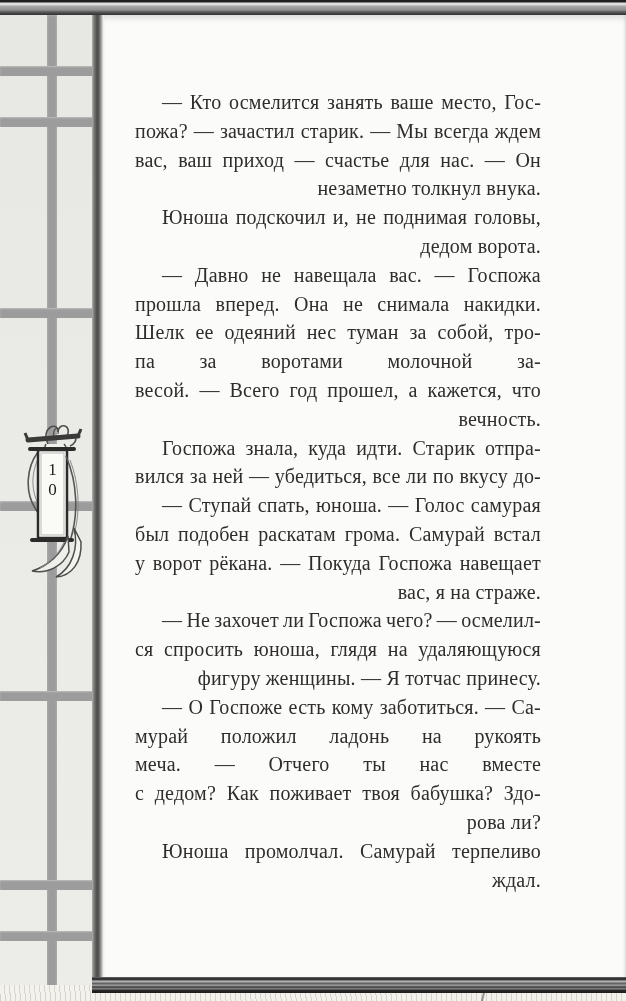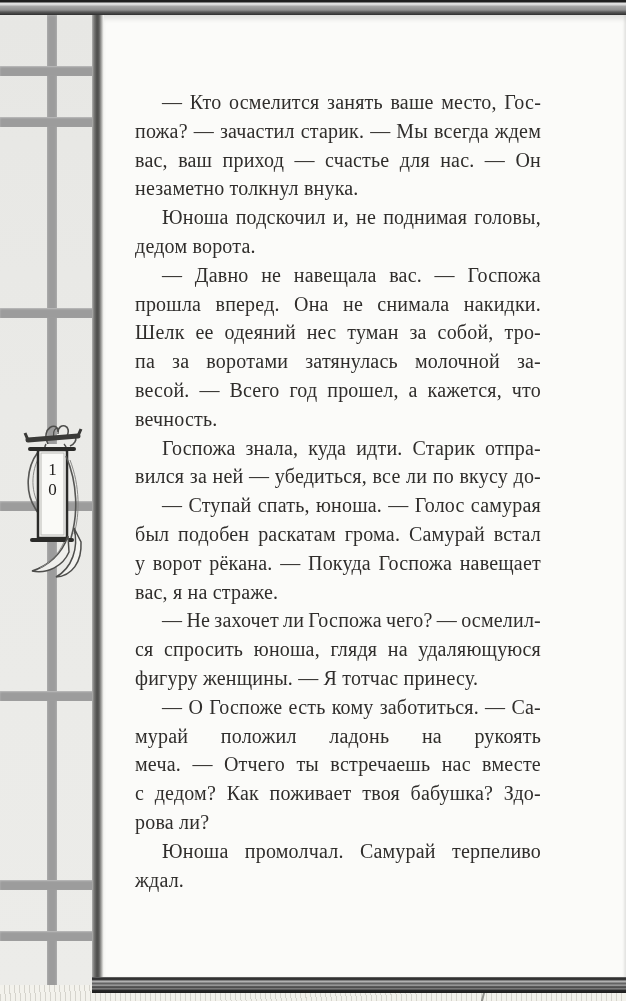--- a/index.html
+++ b/index.html
@@ -35,21 +35,21 @@
     background:linear-gradient(90deg,#b3b3b1 0,#7a7a78 2px,#4d4d4b 5px,#5c5c5a 7px,
                #9a9a98 9px,#e3e3e0 11px,#fbfbf9 12px);}
 
   
   .text-col{position:absolute;left:135px;top:88px;width:406px;z-index:10;
     font-size:20px;line-height:28.8px;color:#2f2d2b;letter-spacing:.2px;}
   .para{margin:0;}
   .line{height:28.8px;overflow:visible;white-space:pre;}
   .line:not(.last){display:flex;justify-content:space-between;}
   .line.first{padding-left:27px;}
-  .line.last{text-align:left;}
+  .line.last{text-align:right;}
 
   
   .tag-wrap{position:absolute;left:18px;top:416px;width:78px;height:170px;z-index:15;}
   .tag-wrap svg{position:absolute;left:0;top:0;}
   .page-num{position:absolute;left:39px;top:460px;width:27px;z-index:16;text-align:center;
     font-size:17px;line-height:20px;color:#23211f;}
   .digit{height:20px;}
 </style>
 </head>
 <body>
@@ -83,21 +83,21 @@
         <div class="line last">незаметно толкнул внука.</div>
       </div>
       <div class="para">
         <div class="line first"><span>Юноша</span><span>подскочил</span><span>и,</span><span>не</span><span>поднимая</span><span>головы,</span></div>
         <div class="line last">дедом ворота.</div>
       </div>
       <div class="para">
         <div class="line first"><span>—</span><span>Давно</span><span>не</span><span>навещала</span><span>вас.</span><span>—</span><span>Госпожа</span></div>
         <div class="line"><span>прошла</span><span>вперед.</span><span>Она</span><span>не</span><span>снимала</span><span>накидки.</span></div>
         <div class="line"><span>Шелк</span><span>ее</span><span>одеяний</span><span>нес</span><span>туман</span><span>за</span><span>собой,</span><span>тро-</span></div>
-        <div class="line"><span>па</span><span>за</span><span>воротами</span><span>затянулась</span><span>молочной</span><span>за-</span></div>
+        <div class="line"><span>па</span><span>за</span><span>воротами</span><span>молочной</span><span>за-</span></div>
         <div class="line"><span>весой.</span><span>—</span><span>Всего</span><span>год</span><span>прошел,</span><span>а</span><span>кажется,</span><span>что</span></div>
         <div class="line last">вечность.</div>
       </div>
       <div class="para">
         <div class="line first"><span>Госпожа</span><span>знала,</span><span>куда</span><span>идти.</span><span>Старик</span><span>отпра-</span></div>
         <div class="line"><span>вился</span><span>за</span><span>ней</span><span>—</span><span>убедиться,</span><span>все</span><span>ли</span><span>по</span><span>вкусу</span><span>до-</span></div>
       </div>
       <div class="para">
         <div class="line first"><span>—</span><span>Ступай</span><span>спать,</span><span>юноша.</span><span>—</span><span>Голос</span><span>самурая</span></div>
         <div class="line"><span>был</span><span>подобен</span><span>раскатам</span><span>грома.</span><span>Самурай</span><span>встал</span></div>
@@ -105,21 +105,21 @@
         <div class="line last">вас, я на страже.</div>
       </div>
       <div class="para">
         <div class="line first"><span>—</span><span>Не</span><span>захочет</span><span>ли</span><span>Госпожа</span><span>чего?</span><span>—</span><span>осмелил-</span></div>
         <div class="line"><span>ся</span><span>спросить</span><span>юноша,</span><span>глядя</span><span>на</span><span>удаляющуюся</span></div>
         <div class="line last">фигуру женщины. — Я тотчас принесу.</div>
       </div>
       <div class="para">
         <div class="line first"><span>—</span><span>О</span><span>Госпоже</span><span>есть</span><span>кому</span><span>заботиться.</span><span>—</span><span>Са-</span></div>
         <div class="line"><span>мурай</span><span>положил</span><span>ладонь</span><span>на</span><span>рукоять</span></div>
-        <div class="line"><span>меча.</span><span>—</span><span>Отчего</span><span>ты</span><span>встречаешь</span><span>нас</span><span>вместе</span></div>
+        <div class="line"><span>меча.</span><span>—</span><span>Отчего</span><span>ты</span><span>нас</span><span>вместе</span></div>
         <div class="line"><span>с</span><span>дедом?</span><span>Как</span><span>поживает</span><span>твоя</span><span>бабушка?</span><span>Здо-</span></div>
         <div class="line last">рова ли?</div>
       </div>
       <div class="para">
         <div class="line first"><span>Юноша</span><span>промолчал.</span><span>Самурай</span><span>терпеливо</span></div>
         <div class="line last">ждал.</div>
       </div>
     </div>
 
   <div class="tag-wrap">

